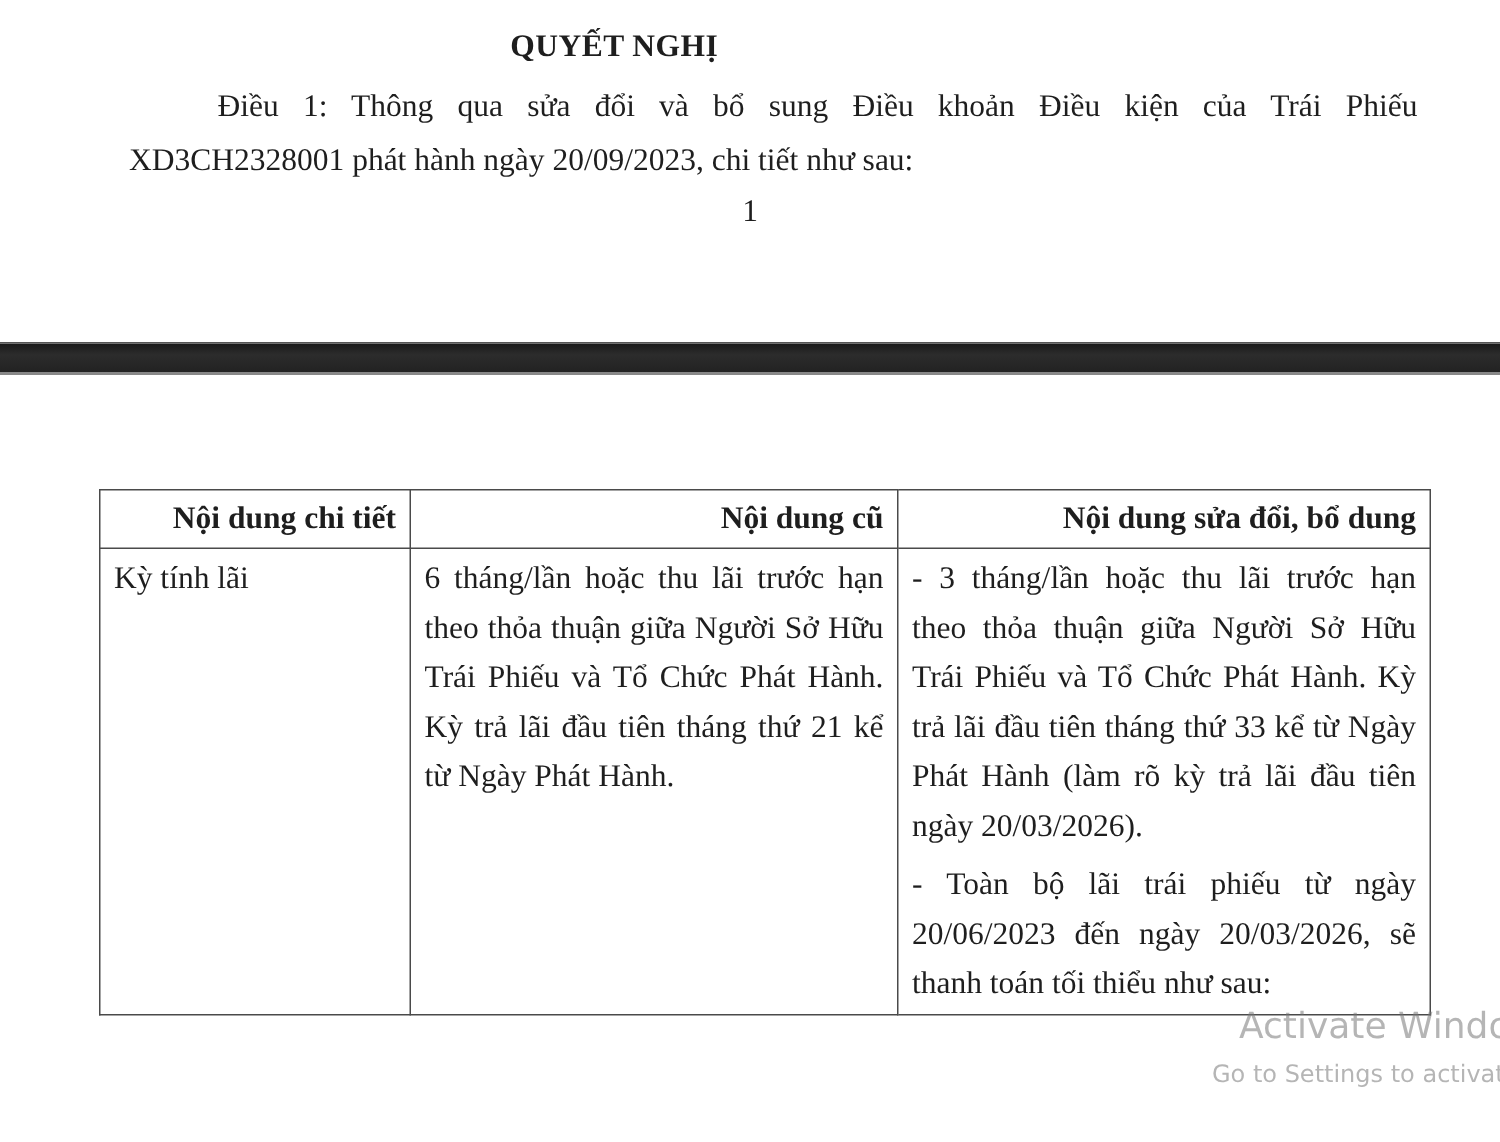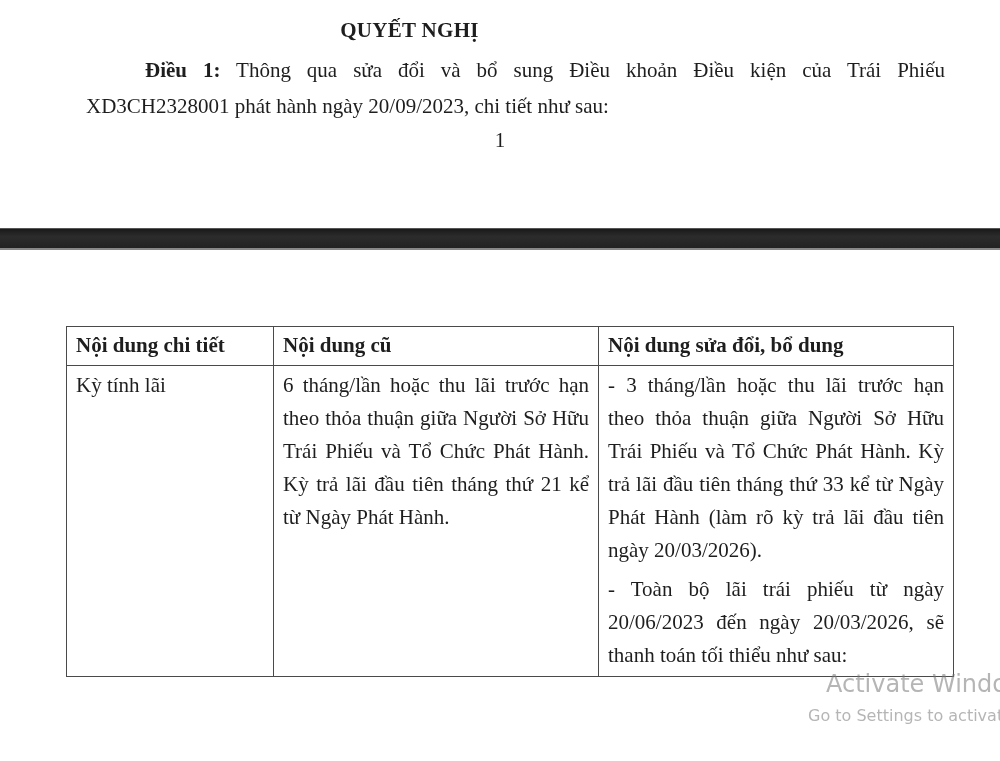--- a/index.html
+++ b/index.html
@@ -2,30 +2,30 @@
 <html><head>
 <meta charset="utf-8">
 <style>
   html, body { margin:0; padding:0; }
   body { width:1000px; height:761px; overflow:hidden; background:#ffffff; position:relative;
          font-family:"Liberation Serif", "DejaVu Serif", serif; color:#1e1e1e; }
   .title { position:absolute; top:18px; left:0; width:819px; text-align:center;
            font-weight:bold; font-size:21px; letter-spacing:0.3px; }
   .para1 { position:absolute; top:58px; left:145px; width:800px; font-size:21px;
            text-align:justify; text-align-last:justify; white-space:nowrap; }
-  .para1 b { font-weight:bold; }
+  .para1 b { font-weight:normal; }
   .para2 { position:absolute; top:94px; left:86px; font-size:21px; }
   .pagenum { position:absolute; top:128px; left:0; width:1000px; text-align:center; font-size:21px; }
   .divider { position:absolute; top:228px; left:0; width:1000px; height:19px;
              background:linear-gradient(#1a1a1a,#2c2c2c 40%,#222 100%);
              border-top:1px solid #555; border-bottom:2px solid #888; }
   table.doc { position:absolute; top:326px; left:66px; border-collapse:collapse; font-size:21px; }
   table.doc td, table.doc th { border:1.5px solid #4a4a4a; vertical-align:top; padding:3px 9px 4px 9px;
                                line-height:33px; }
-  table.doc th { font-weight:bold; text-align:left; padding:2px 9px 3px 9px; }
+  table.doc th { font-weight:bold; text-align:right; padding:2px 9px 3px 9px; }
   .c1 { width:188px; } .c2 { width:306px; } .c3 { width:336px; }
   .just { text-align:justify; }
   .gap { height:6px; }
   .watermark1 { position:absolute; top:670px; left:826px; font-family:"DejaVu Sans", sans-serif;
                 font-size:24px; color:rgba(120,120,120,0.55); white-space:nowrap; }
   .watermark2 { position:absolute; top:706px; left:808px; font-family:"DejaVu Sans", sans-serif;
                 font-size:16px; color:rgba(120,120,120,0.55); white-space:nowrap; }
 </style>
 </head>
 <body>

